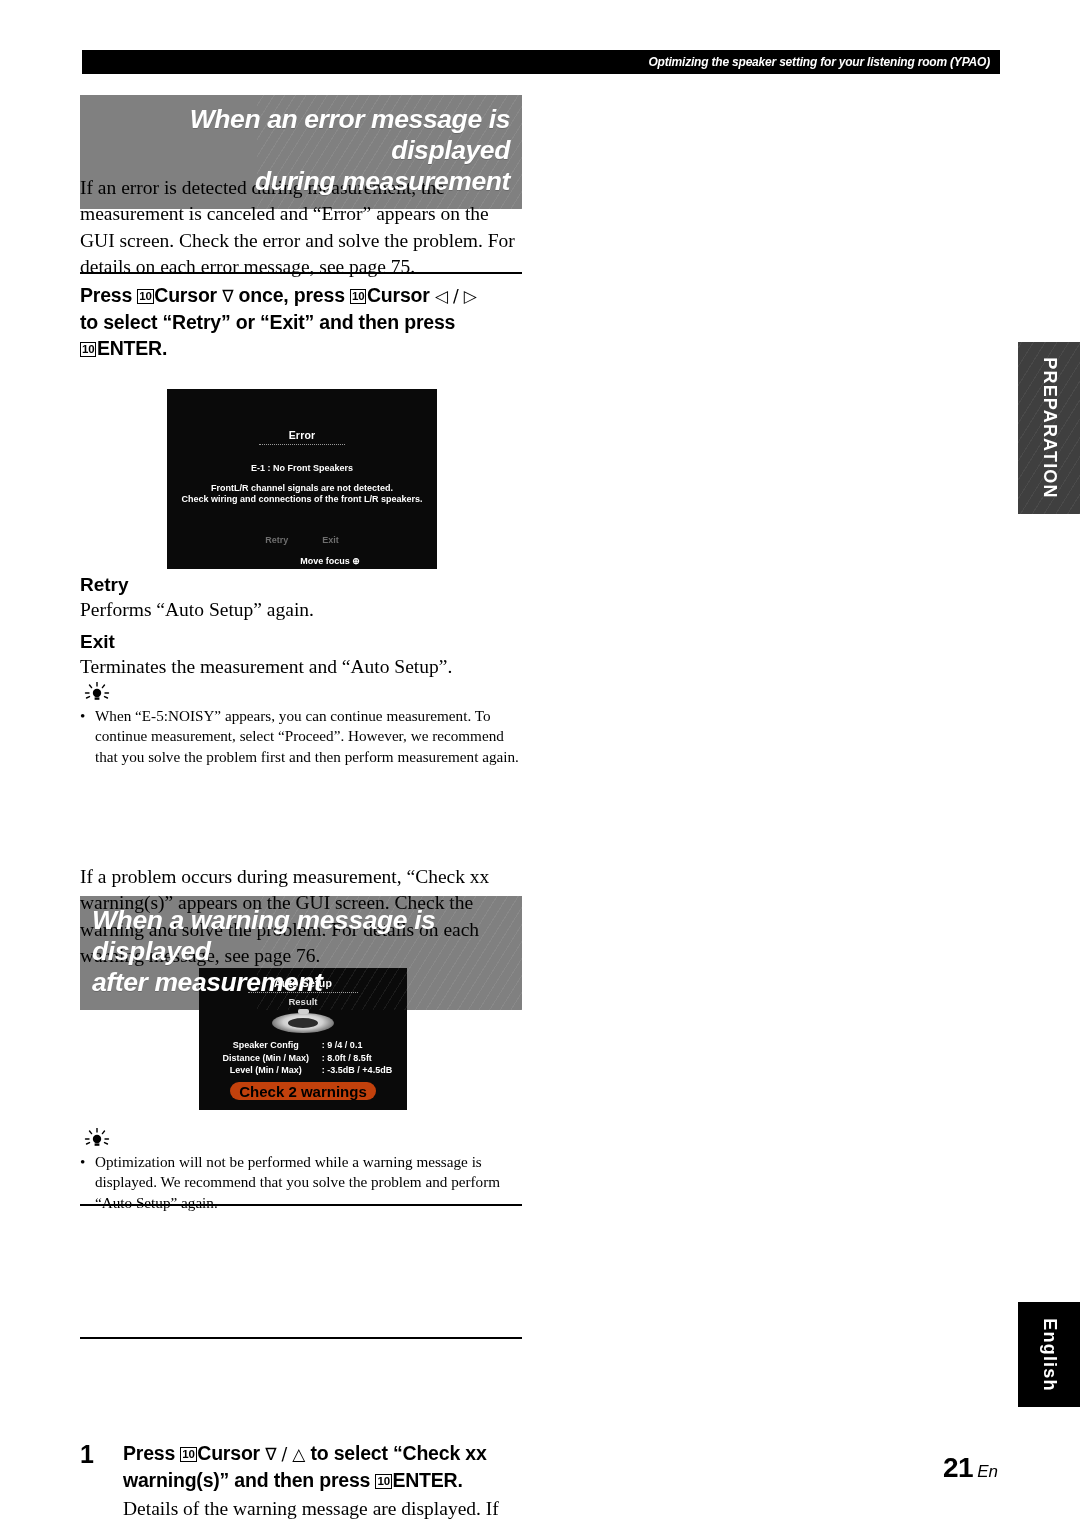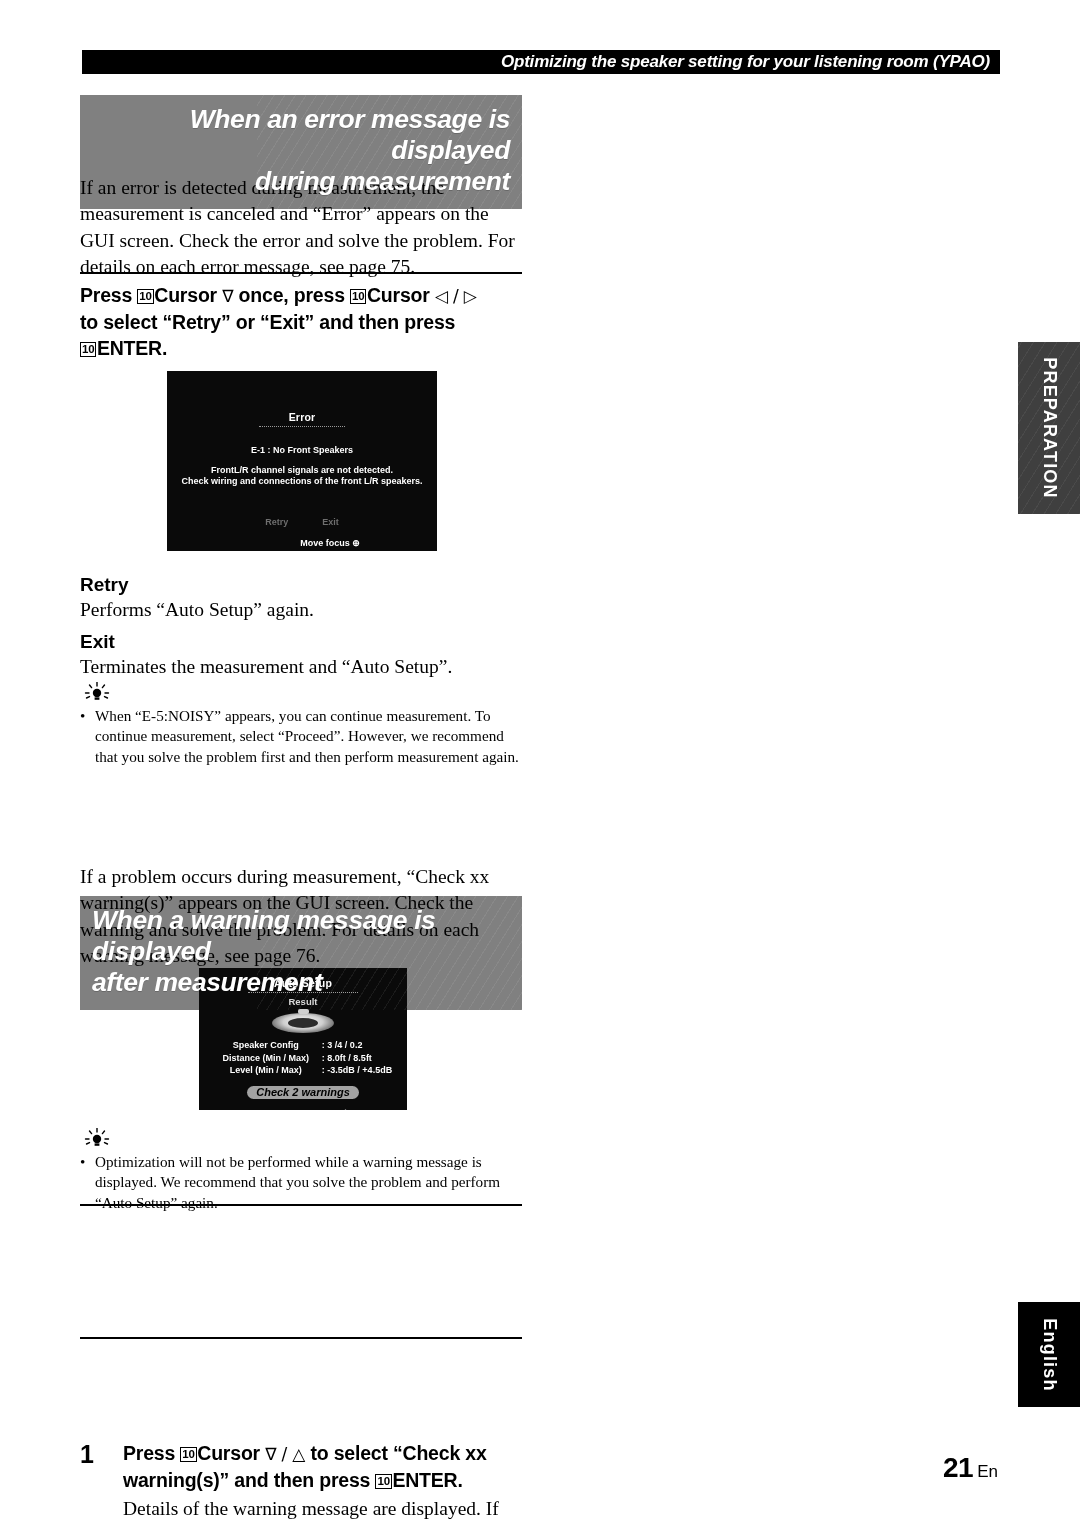--- a/index.html
+++ b/index.html
@@ -28,21 +28,21 @@
     align-items: center;
     justify-content: flex-end;
     box-sizing: border-box;
     padding-right: 10px;
   }
   .running-head span {
     color: #ffffff;
     font-family: "Liberation Sans", sans-serif;
     font-style: italic;
     font-weight: bold;
-    font-size: 17px;
+    font-size: 12px;
     letter-spacing: -0.2px;
     white-space: nowrap;
   }
 
   
   .col {
     position: absolute;
     left: 80px;
     width: 442px;
   }
@@ -212,27 +212,26 @@
     text-align: left;
   }
   .gui .g-rows .lbl {
     display: inline-block;
     width: 104px;
     text-align: center;
     padding-right: 4px;
   }
   .gui .highlight {
     display: inline-block;
-    background: #a3a3a3;
+    background: #c2410c;
     color: #000000;
     font-weight: bold;
-    font-size: 11px;
+    font-size: 15px;
     border-radius: 9px;
     padding: 0.5px 9px;
-    font-style: italic;
   }
 
   
   .spk {
     width: 62px;
     height: 24px;
     margin: 2px auto 0 auto;
     position: relative;
   }
   .spk .oval {
@@ -303,20 +302,21 @@
     bottom: 42px;
     text-align: right;
     font-family: "Liberation Sans", sans-serif;
   }
   .folio .pnum {
     font-weight: bold;
     font-size: 28px;
     letter-spacing: -0.5px;
   }
   .folio .plang {
+    font-style: italic;
     font-size: 17px;
     margin-left: 4px;
   }
 </style>
 </head>
 <body>
 
 <div class="running-head">
   <span>Optimizing the speaker setting for your listening room (YPAO)</span>
 </div>
@@ -336,21 +336,21 @@
     <span>Press </span><span class="keybox">10</span><span>Cursor</span>
     <span class="glyph">∇</span><span> once, press </span><span class="keybox">10</span><span>Cursor</span>
     <span class="glyph">◁</span><span class="glyph"> / </span><span class="glyph">▷</span>
   </div>
   <div>to select “Retry” or “Exit” and then press</div>
   <div>
     <span class="keybox">10</span><span>ENTER</span><span>.</span>
   </div>
 </div>
 
-<div class="gui" style="position:absolute; left:167px; top:371px; width:270px; height:180px;">
+<div class="gui" style="position:absolute; left:167px; top:389px; width:270px; height:180px;">
   <div style="margin-top:36px;">
     <span class="g-title">Error</span>
     <div class="dotline" style="width:86px;"></div>
   </div>
   <div class="g-line" style="margin-top:18px;">E-1 : No Front Speakers</div>
   <div class="g-line" style="margin-top:8px;">FrontL/R channel signals are not detected.</div>
   <div class="g-line">Check wiring and connections of the front L/R speakers.</div>
   <div style="margin-top:23px;">
     <span class="g-line g-dim" style="margin-right:34px;">Retry</span><span class="g-line g-dim">Exit</span>
   </div>
@@ -401,21 +401,21 @@
   <div class="g-sub" style="margin-top:3px;">Result</div>
 
   <div class="spk">
     <div class="oval"></div>
     <div class="inner"></div>
     <div class="top"></div>
   </div>
 
   <div class="g-rows" style="margin-top:6px;">
     <div>
-      <span class="lbl">Speaker Config</span><span>: 3 /4 / 0.2</span>
+      <span class="lbl">Speaker Config</span><span>: 9 /4 / 0.1</span>
     </div>
     <div>
       <span class="lbl">Distance (Min / Max)</span><span>: 8.0ft / 8.5ft</span>
     </div>
     <div>
       <span class="lbl">Level (Min / Max)</span><span>: -3.5dB / +4.5dB</span>
     </div>
   </div>
 
   <div style="margin-top:5px;">

